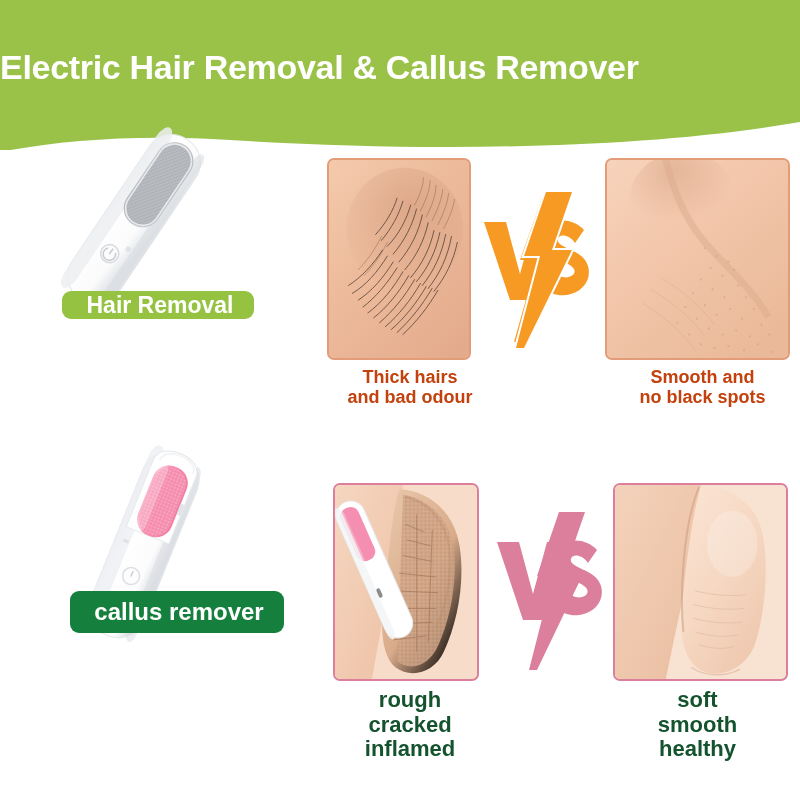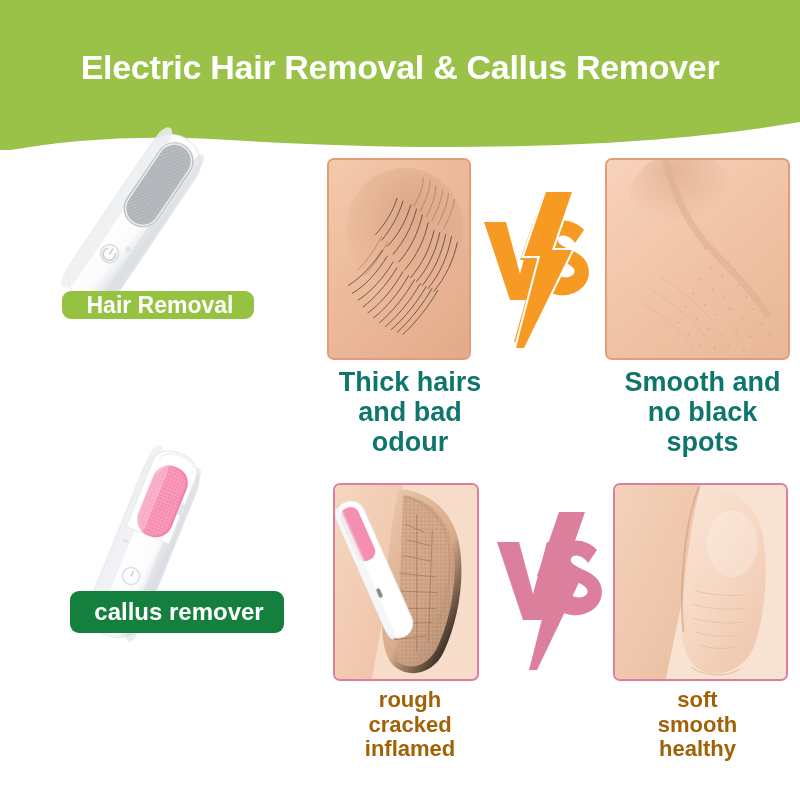--- a/index.html
+++ b/index.html
@@ -13,21 +13,21 @@
   }
   .page{position:relative;width:800px;height:800px;overflow:hidden;background:#fff;}
 
   
   .header-banner{
     position:absolute;left:0;top:0;width:800px;height:150px;overflow:hidden;
   }
   .header-banner svg{position:absolute;left:0;top:0;}
   .header-title{
     position:absolute;left:0;top:48px;width:800px;
-    text-align:center;
+    text-align:left;
     color:#ffffff;
     font-size:34px;
     font-weight:bold;
     letter-spacing:-0.3px;
     font-family:"Liberation Sans", sans-serif;
     white-space:nowrap;
   }
 
   
   .device-wrap{position:absolute;}
@@ -78,22 +78,22 @@
   .vs-top{left:480px;top:190px;width:120px;height:160px;}
   .vs-bot{left:495px;top:512px;width:115px;height:160px;}
 
   
   .caption{
     position:absolute;
     font-weight:bold;
     line-height:1.12;
     white-space:pre-line;
   }
-  .caption.green{color:#0f766e;font-size:27px;}
-  .caption.pink{color:#a16207;font-size:22px;}
+  .caption.green{color:#c2410c;font-size:18px;}
+  .caption.pink{color:#14532d;font-size:22px;}
 
   .cap-hairy  {left:320px;top:367px;width:180px;text-align:center;}
   .cap-smooth {left:610px;top:367px;width:185px;text-align:center;}
   .cap-rough  {left:330px;top:688px;width:160px;text-align:center;}
   .cap-soft   {left:615px;top:688px;width:165px;text-align:center;}
 </style>
 </head>
 <body>
 
 <div class="page">

